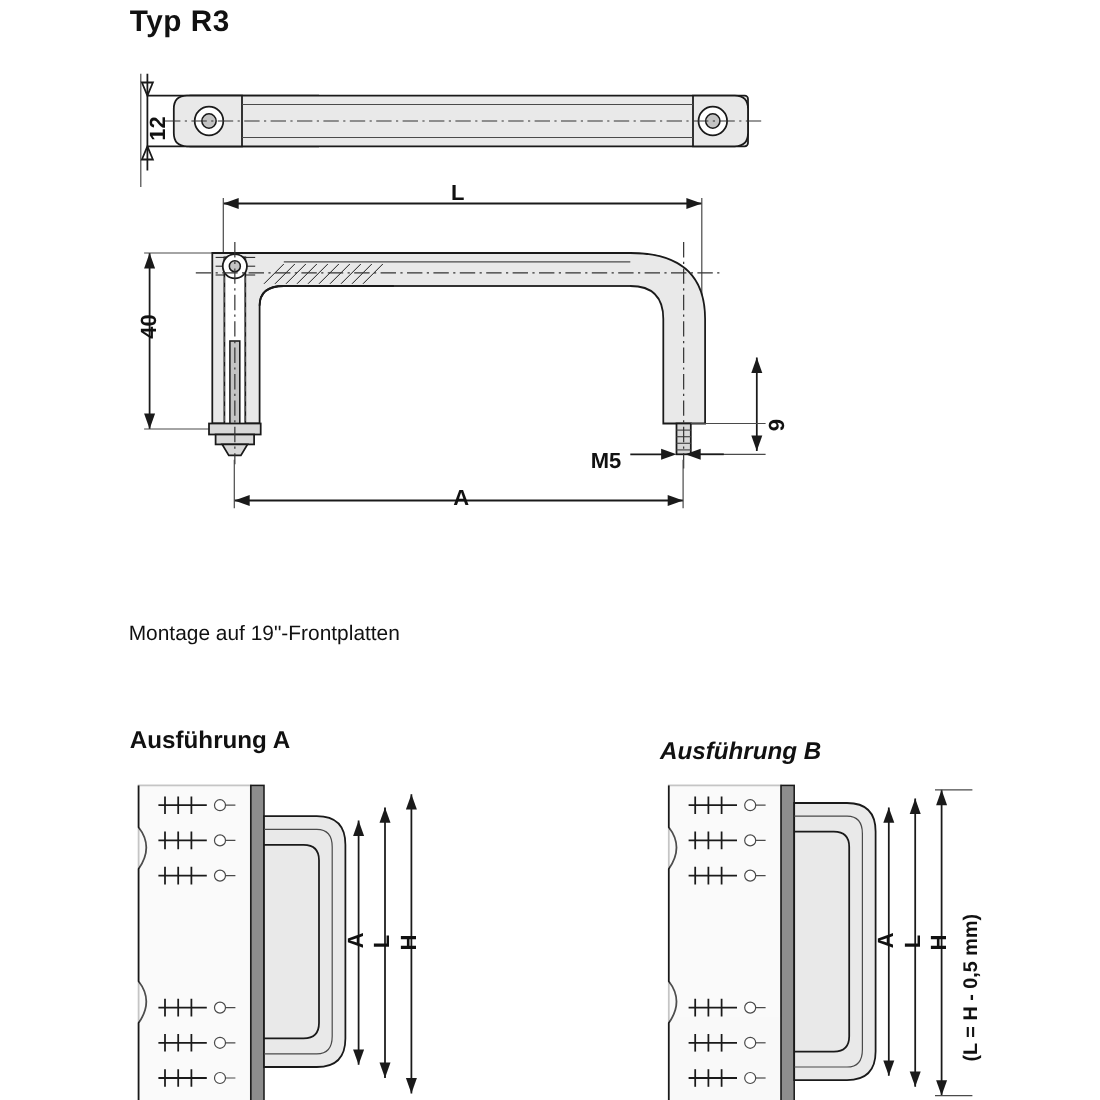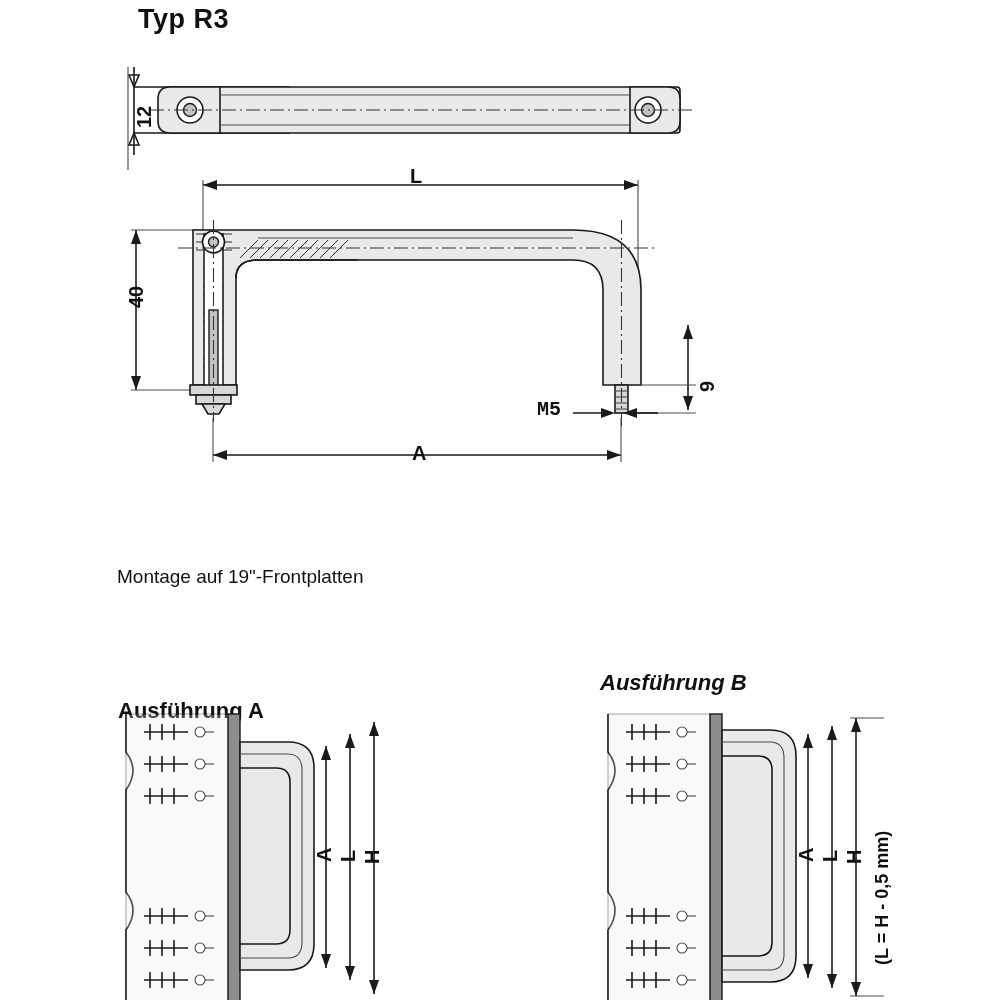--- a/index.html
+++ b/index.html
@@ -60,21 +60,21 @@
   .fill-wh { fill: #ffffff; stroke: #1a1a1a; stroke-width: 1.6; }
   .fill-dk { fill: #c3c3c3; stroke: #1a1a1a; stroke-width: 1.4; }
   .hatch { stroke: #1a1a1a; stroke-width: 0.9; }
   .plate { fill: #8d8d8d; stroke: #1a1a1a; stroke-width: 1.4; }
 </style>
 </head>
 <body>
 
 <div class="stage">
 
-  <div class="lbl title-main" style="left:118px; top:4px;margin-left:20px;">Typ R3</div>
+  <div class="lbl title-main" style="left:118px; top:4px;">Typ R3</div>
 
   <svg width="700" height="120" style="position:absolute; left:120px; top:55px;">
 
     <path class="ln-lt" d="M8 12 L8 115"></path>
     <path class="ln" d="M14 32 L170 32"></path>
     <path class="ln" d="M14 78 L170 78"></path>
 
     <path class="ln" d="M14 12 L14 100"></path>
     <path class="ln" d="M9 20 L14 32 L19 20 Z" fill="#1a1a1a"></path>
     <path class="ln" d="M9 90 L14 78 L19 90 Z" fill="#1a1a1a"></path>
@@ -176,25 +176,25 @@
     <path d="M95 295 L109 290 L109 300 Z" fill="#1a1a1a"></path>
     <path d="M503 295 L489 290 L489 300 Z" fill="#1a1a1a"></path>
     <path class="ln-lt" d="M95 258 L95 302"></path>
     <path class="ln-lt" d="M503 258 L503 302"></path>
   </svg>
 
   <div class="lbl dim" style="left:410px; top:165px;">L</div>
   <div class="lbl dim" style="left:412px; top:442px;">A</div>
   <div class="lbl dim rot90" style="left:125px; top:308px;">40</div>
   <div class="lbl dim rot90" style="left:696px; top:392px;">9</div>
-  <div class="lbl dim" style="left:537px; top:398px;font-family:Liberation Mono, monospace;">M5</div>
+  <div class="lbl dim" style="left:537px; top:408px;">M5</div>
 
   <div class="lbl caption" style="left:117px; top:566px;">Montage auf 19"-Frontplatten</div>
 
-  <div class="lbl title-sub" style="left:118px; top:698px;text-align:center;">Ausführung A</div>
+  <div class="lbl title-sub" style="left:118px; top:660px;text-align:center;">Ausführung A</div>
 
   <svg width="300" height="290" style="position:absolute; left:118px; top:712px;">
 
     <path class="ln" d="M8 2 L8 40 Q22 58 8 78 L8 180 Q22 198 8 218 L8 288"></path>
 
     <rect class="plate" x="110" y="2" width="12" height="288"></rect>
 
     <rect class="fill-lt" x="8" y="2" width="102" height="288" opacity="0.25" stroke="none"></rect>
 
     <g class="ln">

